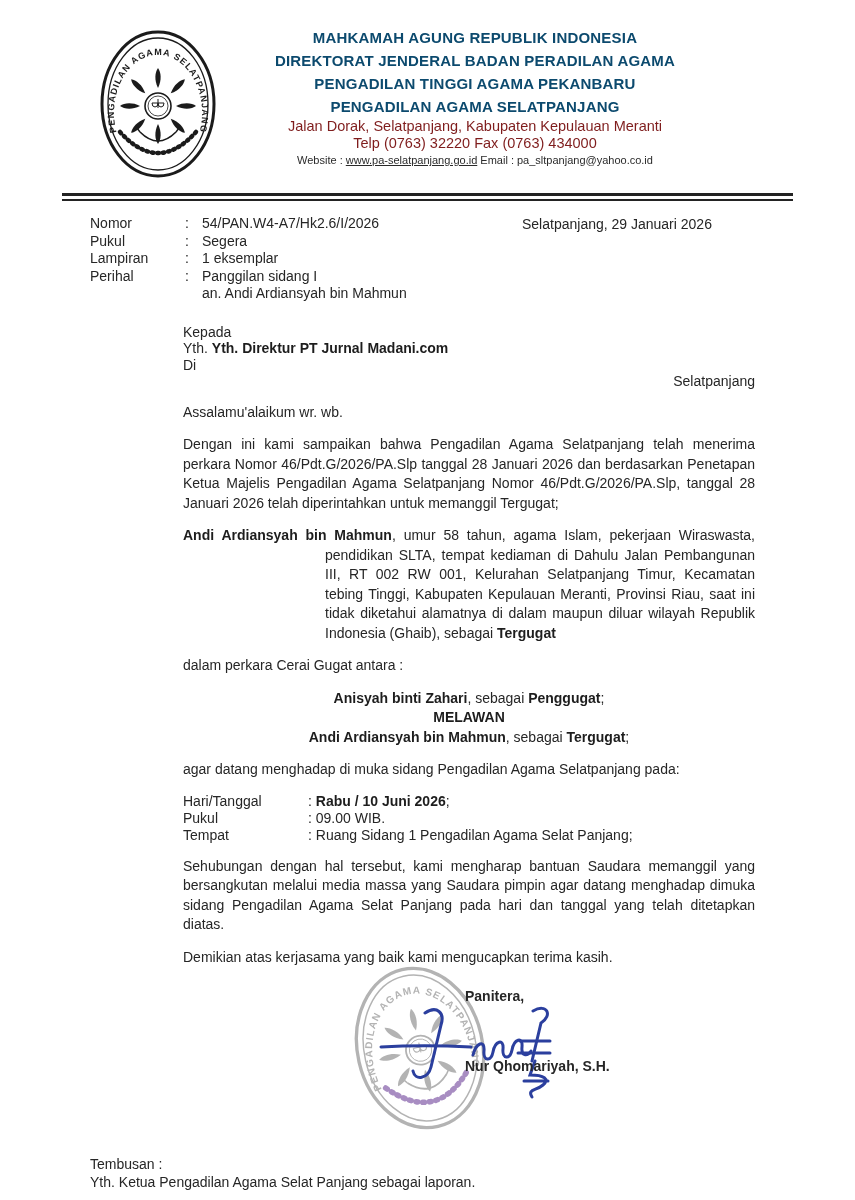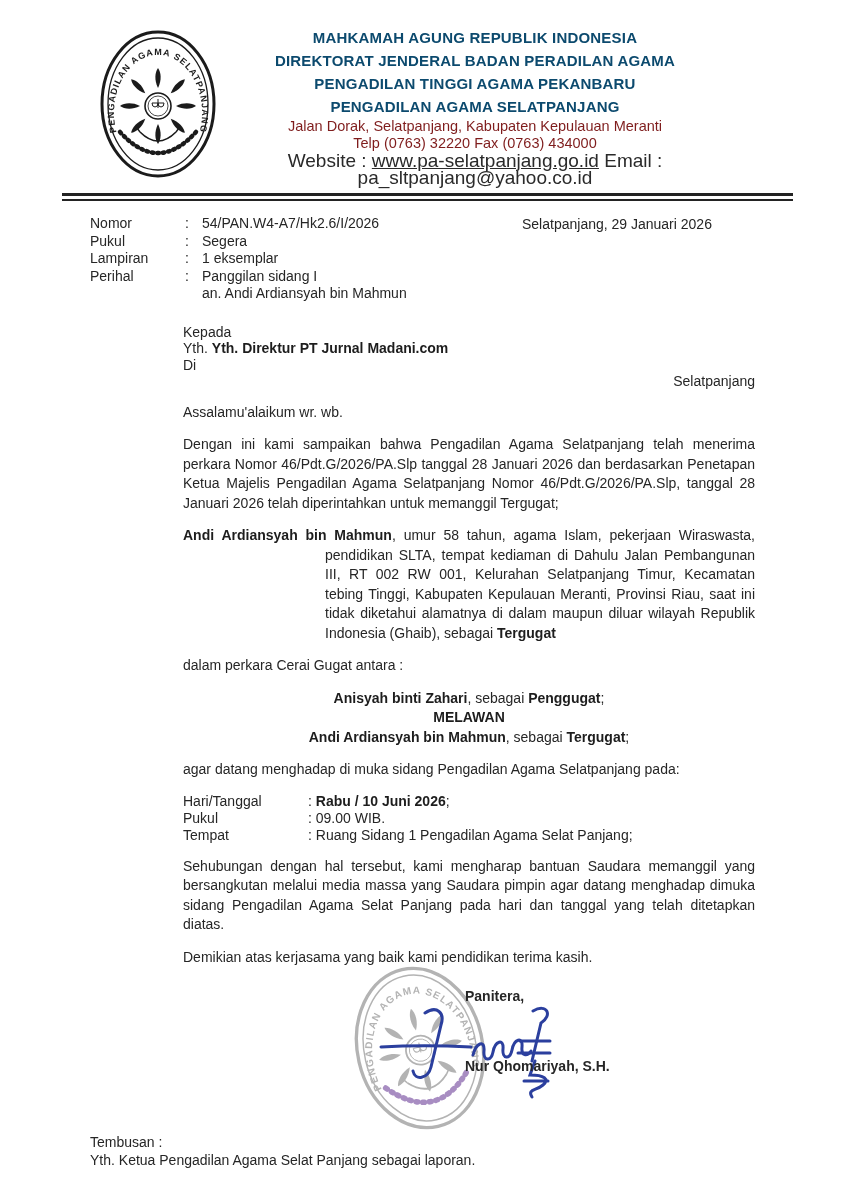--- a/index.html
+++ b/index.html
@@ -6,21 +6,21 @@
   .page{
     position:relative;width:855px;height:1200px;margin:0 auto;background:#ffffff;
     font-family:"Liberation Sans","DejaVu Sans",sans-serif;color:#222;overflow:hidden;
   }
   
   .letterhead{position:relative;padding-top:26px;height:158px;}
   .seal-logo{position:absolute;left:98px;top:28px;color:#1b1b1b;}
   .lh-text{margin-left:190px;width:570px;text-align:center;}
   .lh-line{font-weight:bold;font-size:15px;line-height:23px;letter-spacing:.2px;color:#0c4a6e;}
   .lh-addr{font-size:14.5px;line-height:17px;color:#7f1d1d;}
-  .lh-web{font-size:19px;line-height:17px;color:#2a2a2a;}
+  .lh-web{font-size:11px;line-height:17px;color:#2a2a2a;}
   .lh-url{text-decoration:underline;}
   .rule{margin:9px 62px 0 62px;height:3px;border-top:3px solid #232323;border-bottom:2px solid #232323;}
   
   .content{padding:0 100px 0 90px;font-size:14px;line-height:19.5px;color:#262626;}
   .meta{position:relative;margin-top:14px;}
   .meta-row{display:flex;line-height:16.5px;margin-bottom:1px;}
   .meta-label{width:95px;flex:none;}
   .meta-colon{width:17px;flex:none;}
   .meta-cont{margin-left:112px;line-height:16.5px;}
   .dateline{position:absolute;left:432px;top:0;}
@@ -36,21 +36,21 @@
   .sched-row{display:flex;line-height:17px;}
   .sched-label{width:125px;flex:none;}
   
   .sigblock{position:relative;margin-left:275px;margin-top:10px;height:152px;}
   .stamp{position:absolute;left:-12px;top:-14px;color:#9a9a9a;opacity:.75;transform:rotate(-13deg);}
   .stamp .beads{color:#7e57a5;opacity:.9;}
   .sig-scribble{position:absolute;left:8px;top:26px;z-index:2;}
   .sig-title{position:absolute;left:100px;top:10px;font-weight:bold;z-index:3;}
   .sig-name{position:absolute;left:100px;top:80px;font-weight:bold;z-index:3;}
   
-  .footer{margin-top:4px;line-height:18px;}
+  .footer{margin-top:26px;line-height:18px;}
 </style>
 </head>
 <body>
 
 <svg width="0" height="0" style="position:absolute" aria-hidden="true">
   <defs>
     <g id="seal-sym">
       <ellipse cx="60" cy="76" rx="56" ry="72" fill="none" stroke="currentColor" stroke-width="3"></ellipse>
       <ellipse cx="60" cy="76" rx="50" ry="66" fill="none" stroke="currentColor" stroke-width="1.3"></ellipse>
       <path id="sealArc" d="M 19 106 A 44 58 0 1 1 101 106" fill="none"></path>
@@ -155,21 +155,21 @@
         <span class="sched-label">Pukul</span>
         <span><span>: </span><span>09.00 WIB.</span></span>
       </div>
       <div class="sched-row">
         <span class="sched-label">Tempat</span>
         <span><span>: </span><span>Ruang Sidang 1 Pengadilan Agama Selat Panjang;</span></span>
       </div>
     </div>
 
     <div class="blk just">Sehubungan dengan hal tersebut, kami mengharap bantuan Saudara memanggil yang bersangkutan melalui media massa yang Saudara pimpin agar datang menghadap dimuka sidang Pengadilan Agama Selat Panjang pada hari dan tanggal yang telah ditetapkan diatas.</div>
-    <div class="blk">Demikian atas kerjasama yang baik kami pendidikan terima kasih.</div>
+    <div class="blk">Demikian atas kerjasama yang baik kami mengucapkan terima kasih.</div>
 
     <div class="sigblock">
       <svg class="stamp" width="134" height="170" viewBox="0 0 120 152">
         <use href="#seal-sym"></use>
         <text font-size="9" font-weight="bold" letter-spacing="1" fill="currentColor">
           <textPath href="#sealArc" startOffset="50%" text-anchor="middle">PENGADILAN AGAMA SELATPANJANG</textPath>
         </text>
         <use class="beads" href="#beads-path" stroke="currentColor" stroke-width="5" stroke-dasharray="1.5 4.5" stroke-linecap="round"></use>
       </svg>
       <svg class="sig-scribble" width="210" height="100" viewBox="0 0 210 100">

